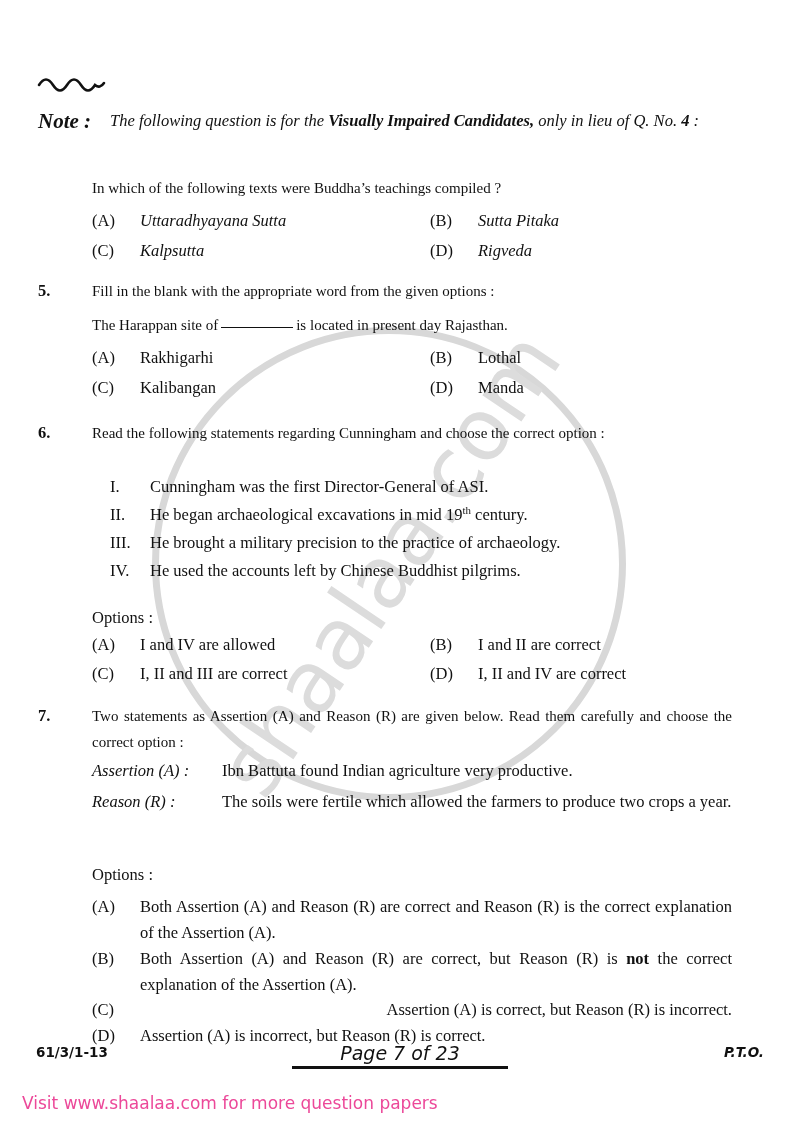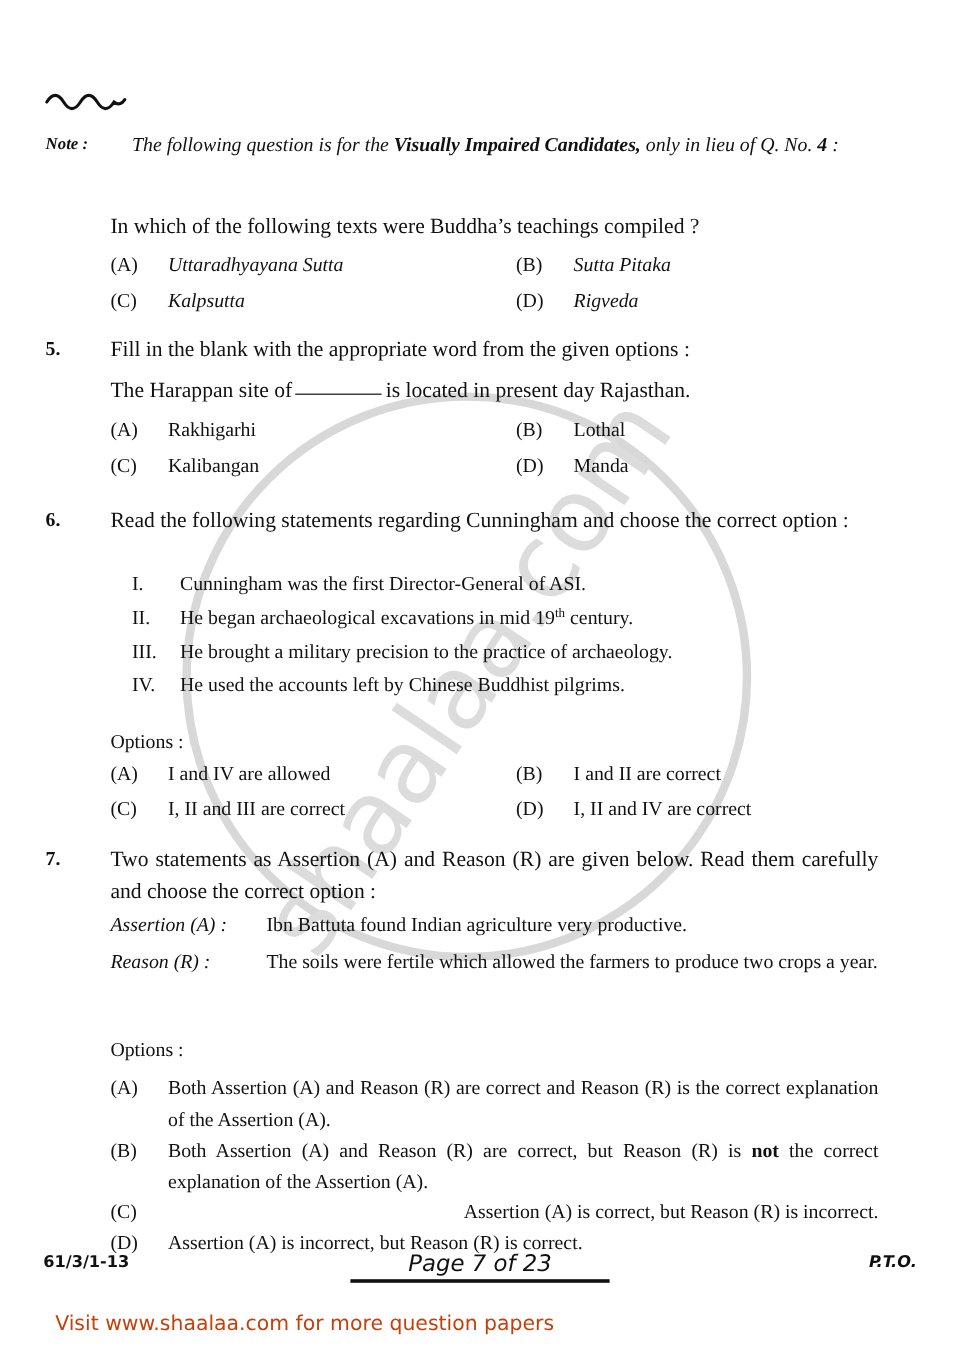--- a/index.html
+++ b/index.html
@@ -82,34 +82,34 @@
     width: 40px;
     font-weight: bold;
     font-size: 16.5px;
     line-height: 26px;
   }
   
   .qbody {
     position: absolute;
     left: 92px;
     width: 640px;
-    font-size: 18px;
+    font-size: 15px;
     line-height: 26px;
     text-align: justify;
   }
   .qbody.nojust { text-align: left; }
 
   
   .note-label {
     position: absolute;
     left: 38px;
     top: 108px;
     font-weight: bold;
     font-style: italic;
-    font-size: 14px;
+    font-size: 21px;
     line-height: 26px;
   }
   .note-body {
     position: absolute;
     left: 110px;
     top: 108px;
     width: 625px;
     font-style: italic;
     font-size: 16.5px;
     line-height: 26px;
@@ -218,22 +218,21 @@
     width: 216px;
     height: 3px;
     background: #111;
   }
   #footer-visit {
     position: absolute;
     left: 22px;
     top: 1093px;
     font-family: "DejaVu Sans", sans-serif;
     font-size: 17px;
-    color: #c2410c;
-    margin-left: 24px;
+    color: #ec4899;
   }
 </style>
 </head>
 <body>
 
 <div id="page">
 
   <div id="watermark">
     <div id="watermark-text">
       <span>shaalaa.com</span>

